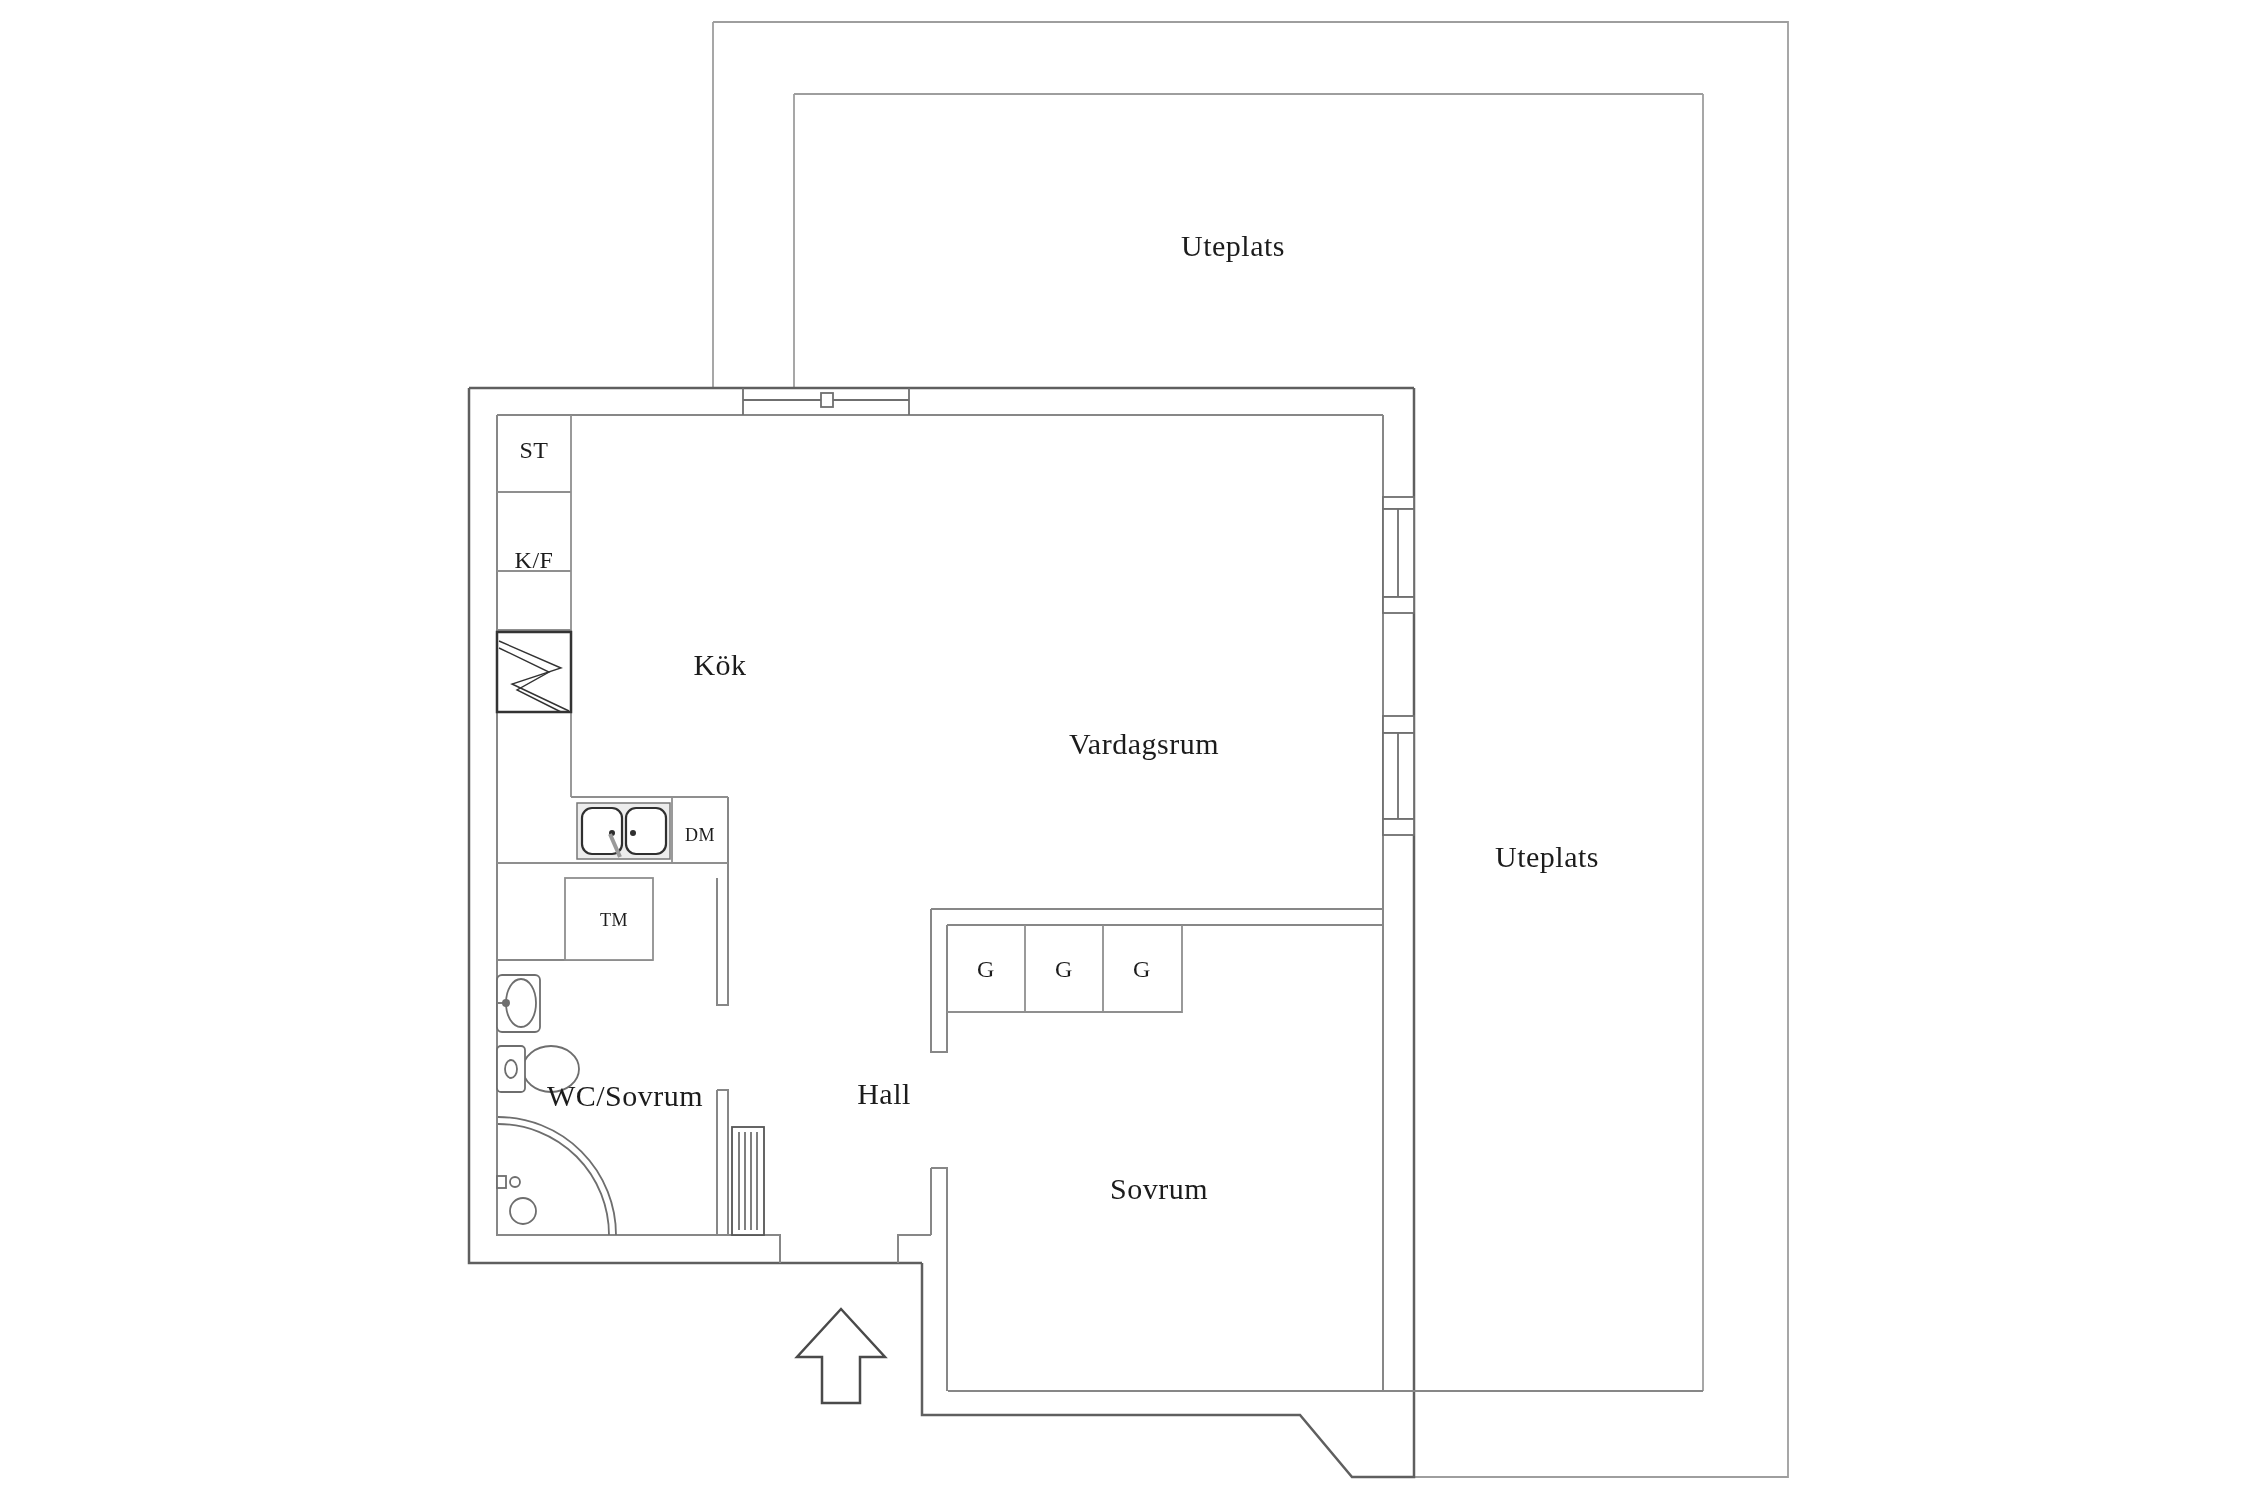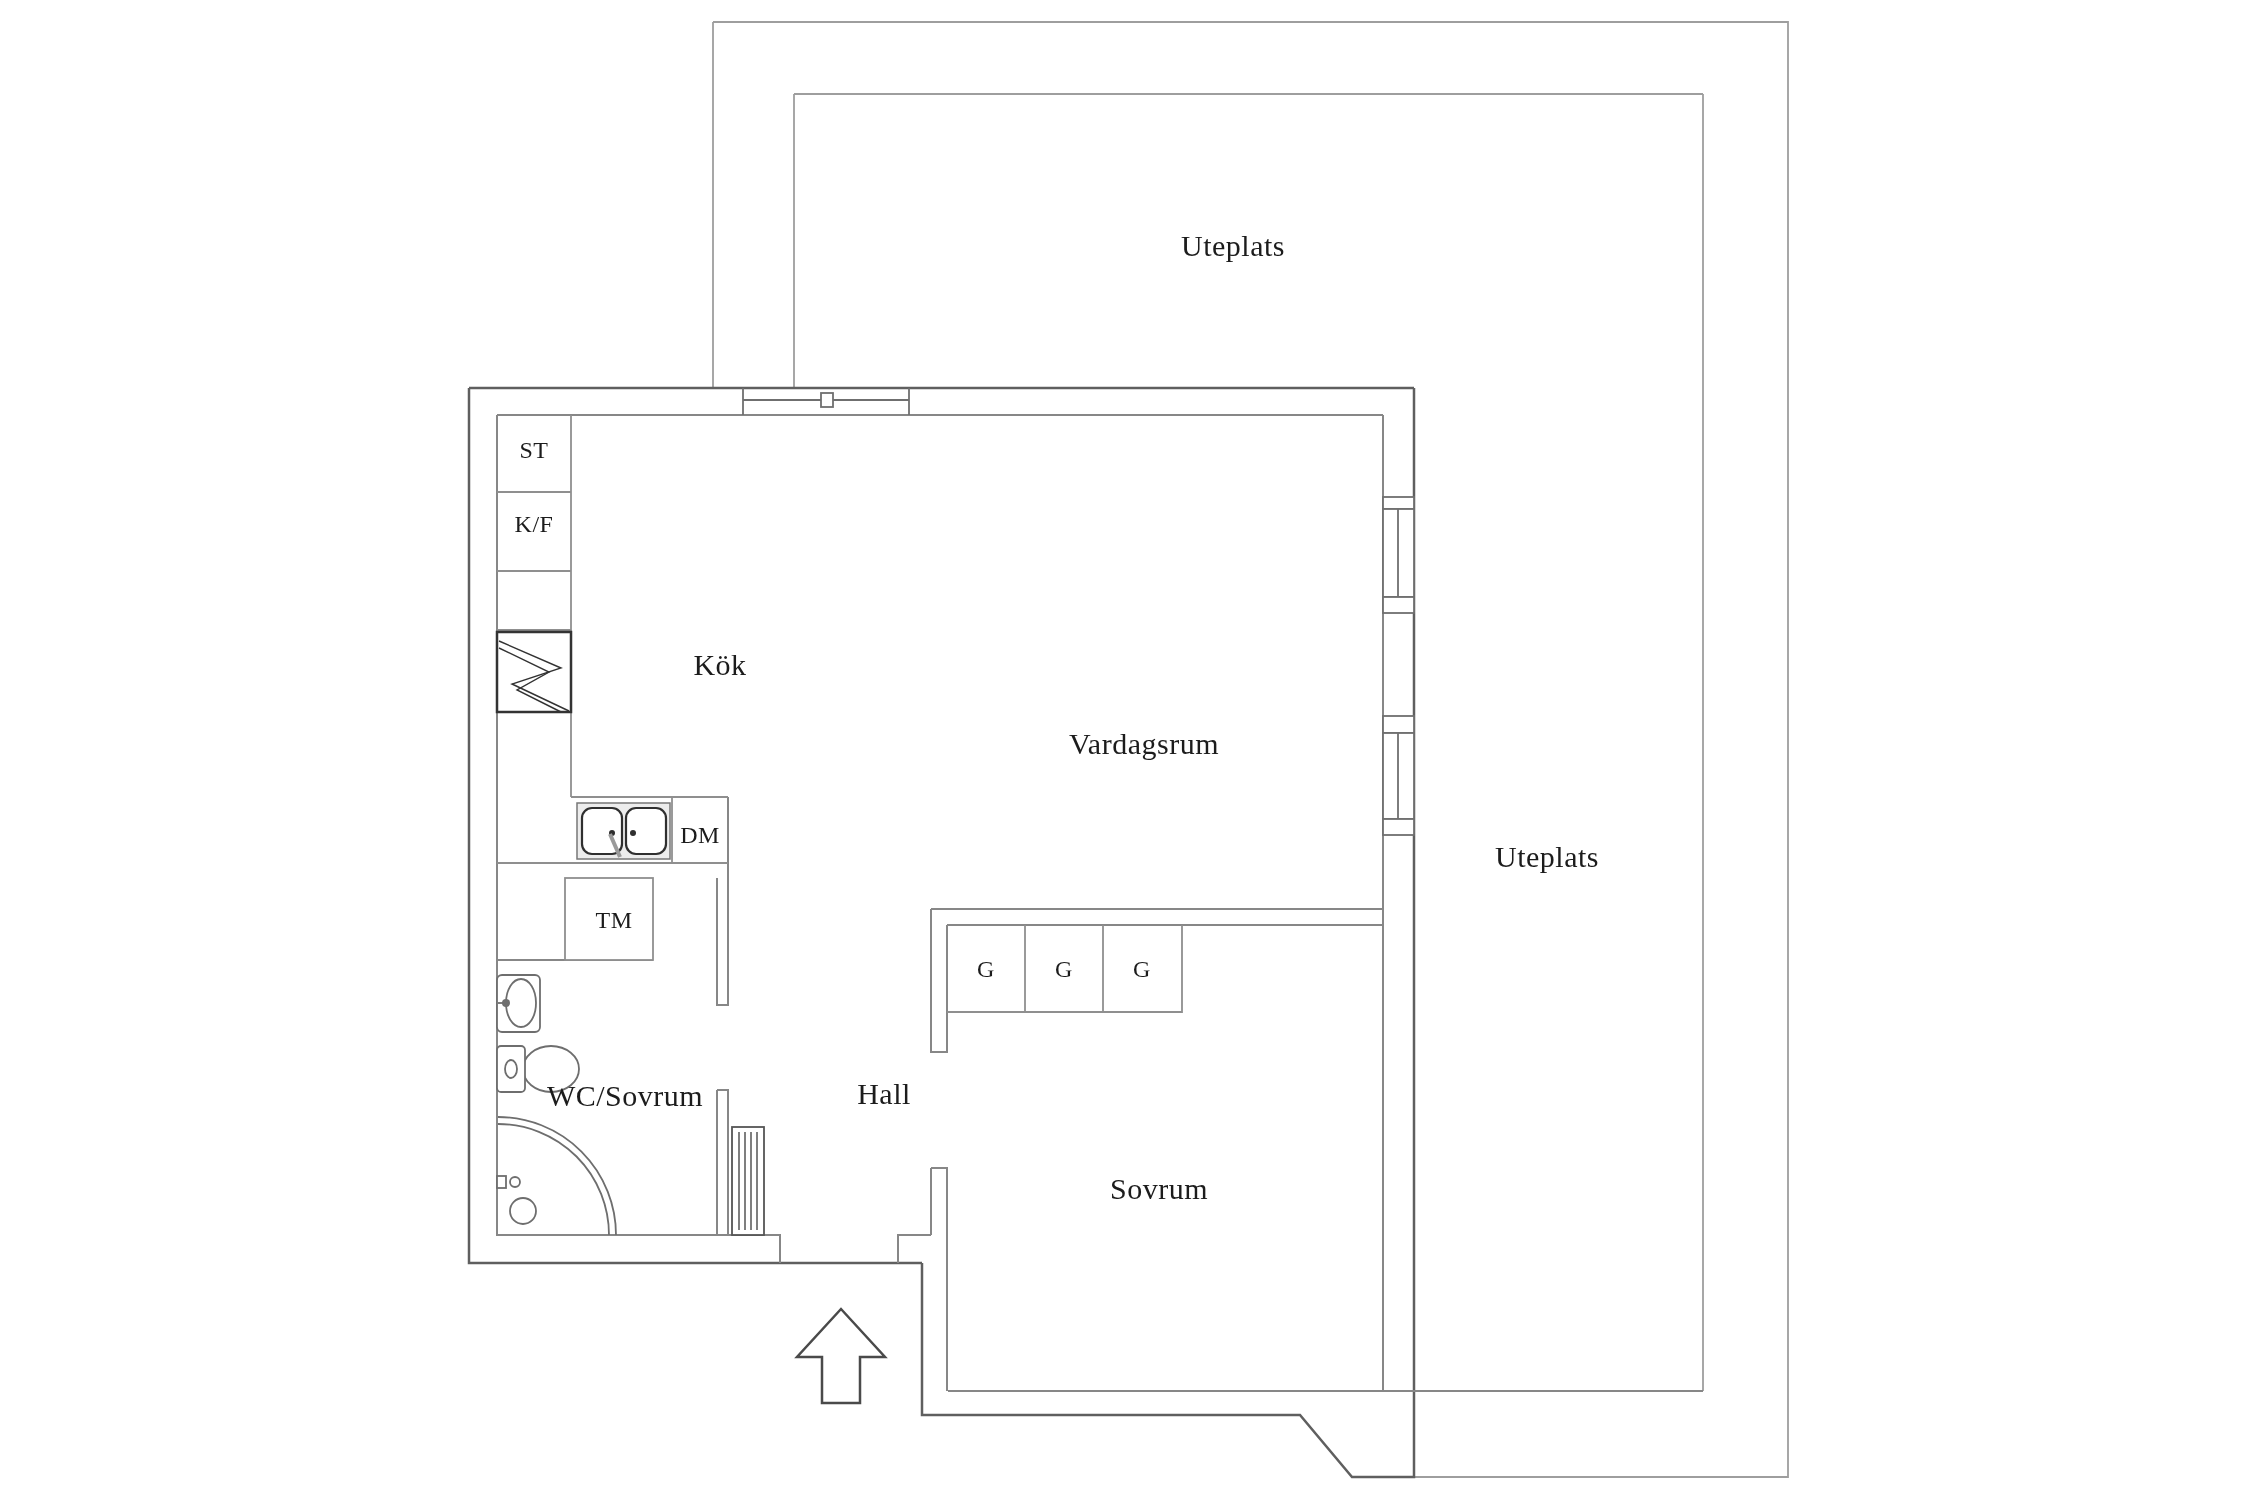--- a/index.html
+++ b/index.html
@@ -2,21 +2,21 @@
 <html style="--c-background: #ffffff; --c-outer-wall: #5f5f5f; --c-wall: #878787; --c-patio-line: #9e9e9e; --c-fixture: #8f8f8f; --c-dark: #333333; --c-text: #1c1c1c;"><head>
 <meta charset="utf-8">
 <style>
   html,body{margin:0;padding:0;background:#fff;}
   #canvas{position:relative;width:2250px;height:1500px;background:var(--c-background,#fff);overflow:hidden;
           font-family:"Liberation Serif","DejaVu Serif",serif;}
   #plan-svg{position:absolute;left:0;top:0;}
   .label{position:absolute;transform:translate(-50%,-50%);color:var(--c-text,#1c1c1c);
          font-size:30px;white-space:nowrap;letter-spacing:0.5px;}
   .label.small{font-size:24px;text-align:right;}
-  .label.mid{font-size:24px;}
+  .label.mid{font-size:18px;}
   
   .patio{stroke:var(--c-patio-line,#9e9e9e);stroke-width:1.8;fill:none;}
   .wall-outer{stroke:var(--c-outer-wall,#5f5f5f);stroke-width:2.5;fill:none;}
   .wall-inner{stroke:var(--c-wall,#878787);stroke-width:2;fill:none;}
   .fixture{stroke:var(--c-fixture,#8f8f8f);stroke-width:1.8;fill:none;}
   .fixture-fill{stroke:var(--c-fixture,#8f8f8f);stroke-width:1.8;fill:#fff;}
   .wc{stroke:#6e6e6e;stroke-width:1.8;fill:#fff;}
   .wc-line{stroke:#6e6e6e;stroke-width:1.8;fill:none;}
   .window{stroke:#6f6f6f;stroke-width:1.8;fill:#fff;}
   .window-line{stroke:#6f6f6f;stroke-width:1.8;fill:none;}
@@ -164,19 +164,19 @@
 
   <div class="label" style="left:1233px;top:246px">Uteplats</div>
   <div class="label" style="left:1547px;top:857px">Uteplats</div>
   <div class="label" style="left:720px;top:665px">Kök</div>
   <div class="label" style="left:1144px;top:744px">Vardagsrum</div>
   <div class="label" style="left:884px;top:1094px">Hall</div>
   <div class="label" style="left:625px;top:1096px">WC/Sovrum</div>
   <div class="label" style="left:1159px;top:1189px">Sovrum</div>
 
   <div class="label small" style="left:534px;top:450px">ST</div>
-  <div class="label small" style="left:534px;top:524px">K/F</div>
+  <div class="label small" style="left:534px;top:560px">K/F</div>
   <div class="label mid" style="left:700px;top:835px">DM</div>
   <div class="label mid" style="left:614px;top:920px">TM</div>
   <div class="label small" style="left:986px;top:969px">G</div>
   <div class="label small" style="left:1064px;top:969px">G</div>
   <div class="label small" style="left:1142px;top:969px">G</div>
 </div>
 
 </body></html>

